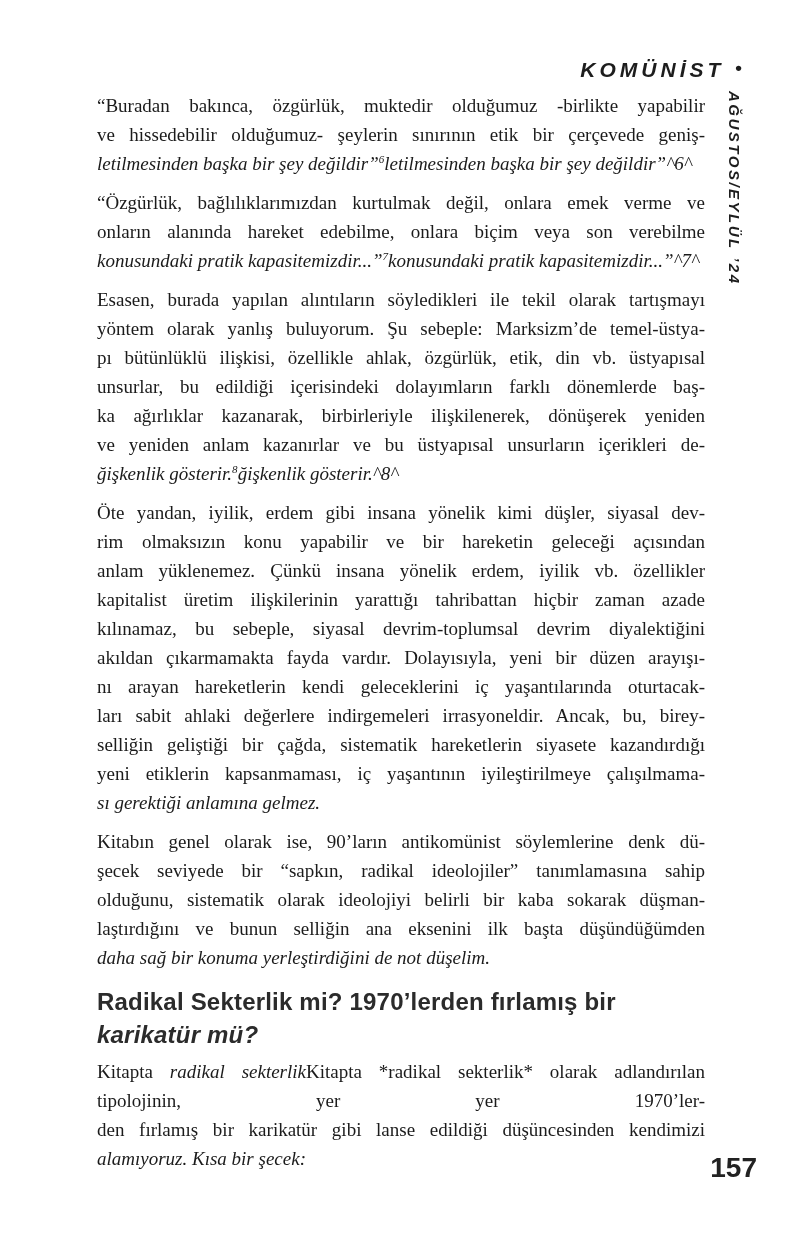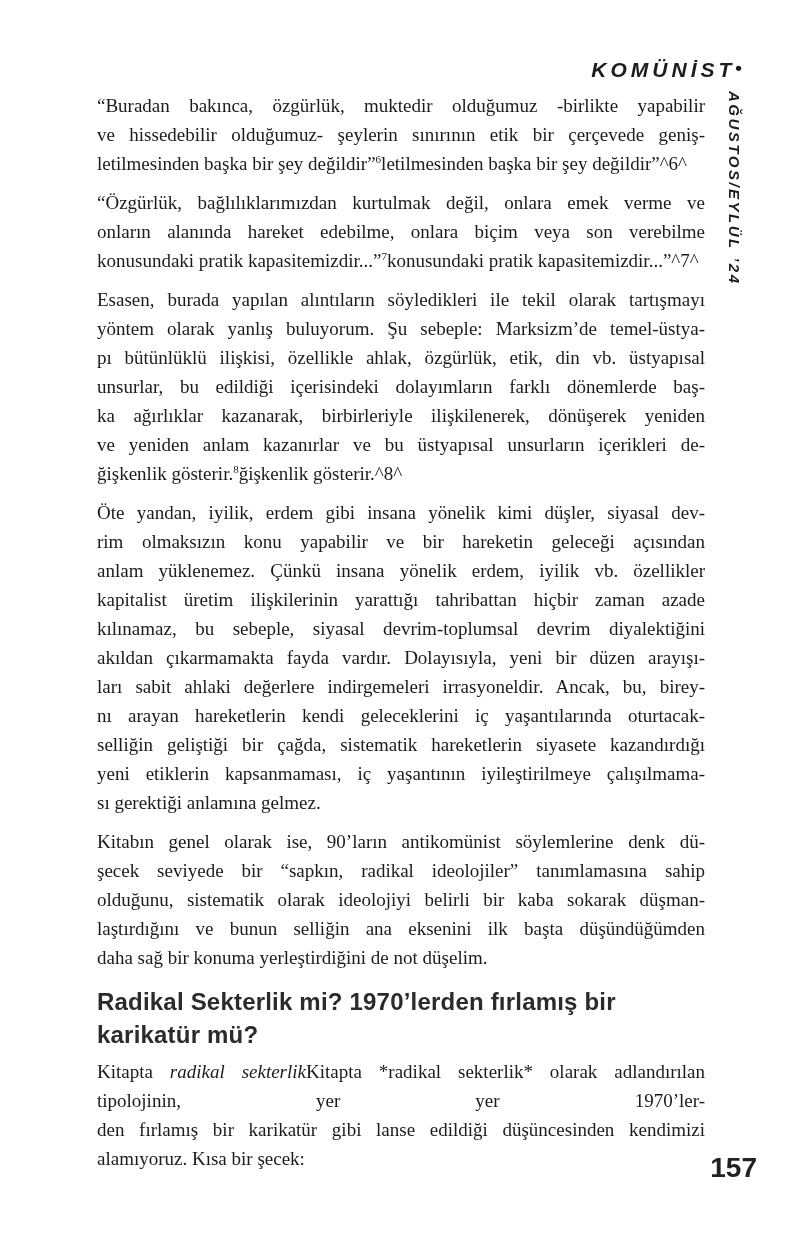--- a/index.html
+++ b/index.html
@@ -13,20 +13,21 @@
     overflow: hidden;
     font-family: "Liberation Serif", serif;
   }
   
   .masthead {
     position: absolute;
     top: 58px;
     right: 56px;
     display: flex;
     align-items: flex-start;
+    gap: 11px;
     color: #1d1d1d;
   }
   .masthead .title {
     font-family: "Liberation Sans", sans-serif;
     font-style: italic;
     font-weight: 800;
     font-size: 21px;
     letter-spacing: 4px;
     color: #1d1d1d;
     white-space: nowrap;
@@ -68,20 +69,21 @@
     line-height: 29px;
     color: #1b1b1b;
   }
   .article .line {
     display: block;
     text-align: justify;
     text-align-last: justify;
   }
   .article .line.last {
     text-align-last: left;
+    font-style: italic;
   }
   .article h2.heading {
     margin: 13px 0 6px 0;
     font-family: "Liberation Sans", sans-serif;
     font-weight: 700;
     font-size: 24px;
     line-height: 33px;
     letter-spacing: 0.2px;
     color: #2b2b2b;
   }
@@ -140,22 +142,22 @@
         <span class="line">ve yeniden anlam kazanırlar ve bu üstyapısal unsurların içerikleri de-</span>
         <span class="line last">ğişkenlik gösterir.<sup>8</sup>ğişkenlik gösterir.^8^</span>
       </p>
       <p class="paragraph">
         <span class="line">Öte yandan, iyilik, erdem gibi insana yönelik kimi düşler, siyasal dev-</span>
         <span class="line">rim olmaksızın konu yapabilir ve bir hareketin geleceği açısından</span>
         <span class="line">anlam yüklenemez. Çünkü insana yönelik erdem, iyilik vb. özellikler</span>
         <span class="line">kapitalist üretim ilişkilerinin yarattığı tahribattan hiçbir zaman azade</span>
         <span class="line">kılınamaz, bu sebeple, siyasal devrim-toplumsal devrim diyalektiğini</span>
         <span class="line">akıldan çıkarmamakta fayda vardır. Dolayısıyla, yeni bir düzen arayışı-</span>
+        <span class="line">nı arayan hareketlerin kendi geleceklerini iç yaşantılarında oturtacak-</span>
         <span class="line">ları sabit ahlaki değerlere indirgemeleri irrasyoneldir. Ancak, bu, birey-</span>
-        <span class="line">nı arayan hareketlerin kendi geleceklerini iç yaşantılarında oturtacak-</span>
         <span class="line">selliğin geliştiği bir çağda, sistematik hareketlerin siyasete kazandırdığı</span>
         <span class="line">yeni etiklerin kapsanmaması, iç yaşantının iyileştirilmeye çalışılmama-</span>
         <span class="line last">sı gerektiği anlamına gelmez.</span>
       </p>
       <p class="paragraph">
         <span class="line">Kitabın genel olarak ise, 90’ların antikomünist söylemlerine denk dü-</span>
         <span class="line">şecek seviyede bir “sapkın, radikal ideolojiler” tanımlamasına sahip</span>
         <span class="line">olduğunu, sistematik olarak ideolojiyi belirli bir kaba sokarak düşman-</span>
         <span class="line">laştırdığını ve bunun selliğin ana eksenini ilk başta düşündüğümden</span>
         <span class="line last">daha sağ bir konuma yerleştirdiğini de not düşelim.</span>

